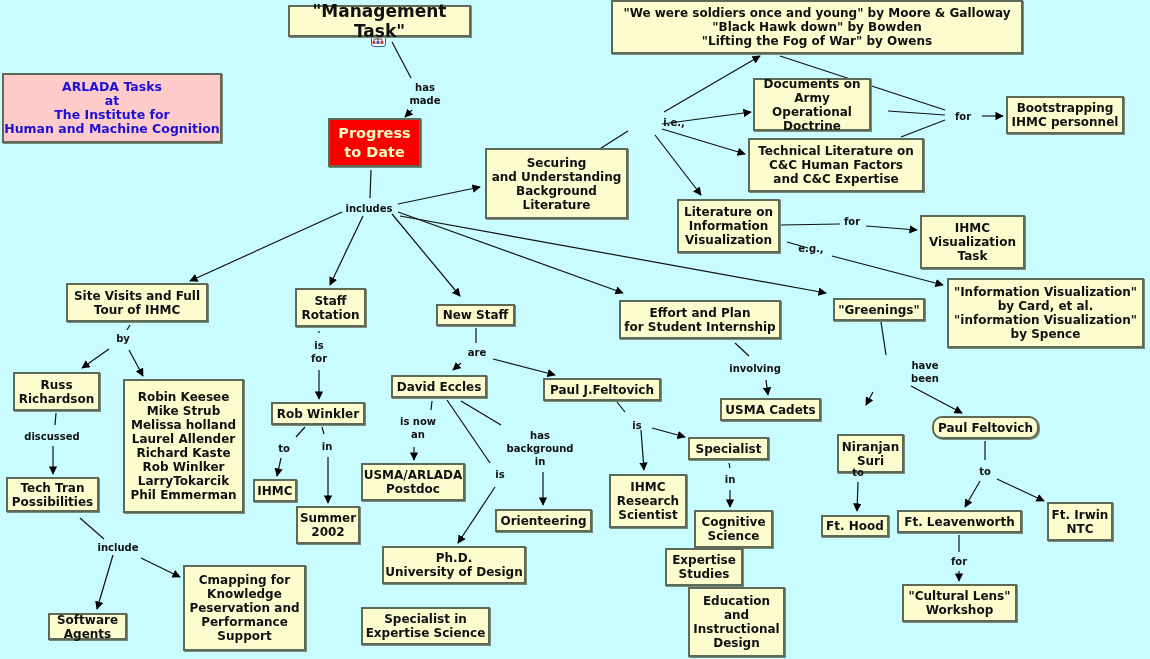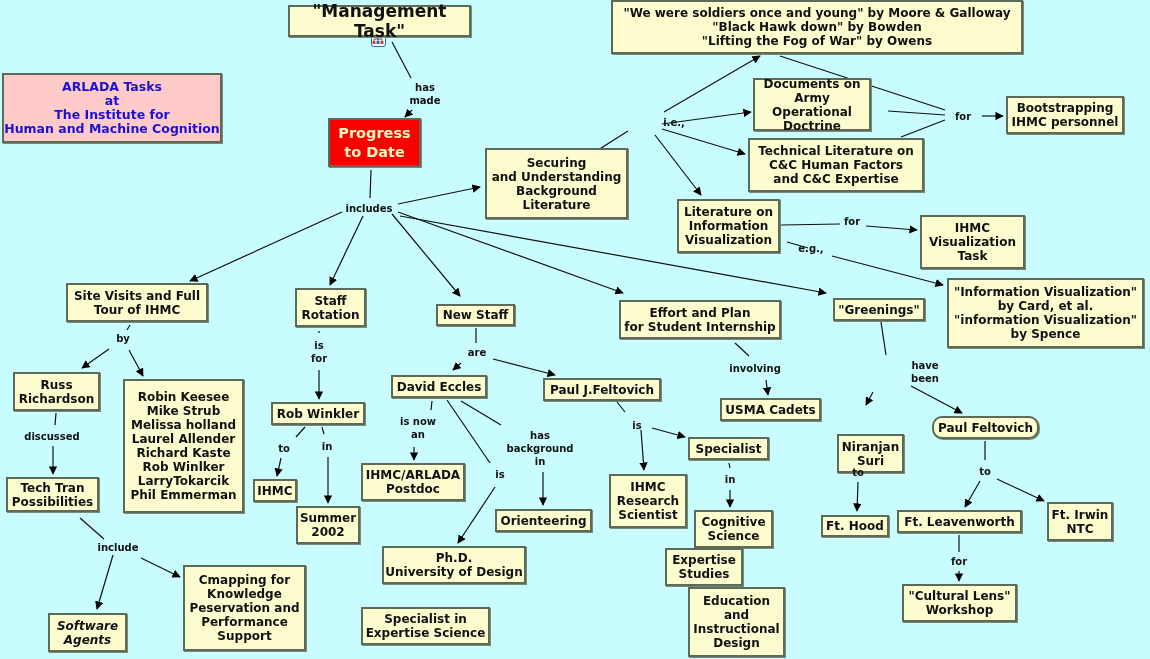--- a/index.html
+++ b/index.html
@@ -171,34 +171,34 @@
 <div class="node" style="left:123px;top:379px;width:121px;height:134px;">Robin Keesee
 Mike Strub
 Melissa holland
 Laurel Allender
 Richard Kaste
 Rob Winlker
 LarryTokarcik
 Phil Emmerman</div>
 <div class="node" style="left:6px;top:477px;width:93px;height:35px;">Tech Tran
 Possibilities</div>
-<div class="node" style="left:48px;top:613px;width:79px;height:39px;font-style:italic;">Software
+<div class="node" style="left:48px;top:613px;width:79px;height:27px;">Software
 Agents</div>
 <div class="node" style="left:183px;top:565px;width:123px;height:86px;">Cmapping for
 Knowledge
 Peservation and
 Performance
 Support</div>
 <div class="node" style="left:271px;top:402px;width:94px;height:23px;">Rob Winkler</div>
 <div class="node" style="left:253px;top:479px;width:44px;height:23px;">IHMC</div>
 <div class="node" style="left:296px;top:506px;width:64px;height:38px;">Summer
 2002</div>
 <div class="node" style="left:391px;top:375px;width:96px;height:23px;">David Eccles</div>
 <div class="node" style="left:543px;top:378px;width:118px;height:23px;">Paul J.Feltovich</div>
-<div class="node" style="left:361px;top:463px;width:104px;height:38px;">IHMC/ARLADA
+<div class="node" style="left:361px;top:463px;width:104px;height:38px;">USMA/ARLADA
 Postdoc</div>
 <div class="node" style="left:495px;top:509px;width:97px;height:23px;">Orienteering</div>
 <div class="node" style="left:382px;top:546px;width:144px;height:38px;">Ph.D.
 University of Design</div>
 <div class="node" style="left:361px;top:607px;width:129px;height:38px;">Specialist in
 Expertise Science</div>
 <div class="node" style="left:609px;top:474px;width:78px;height:54px;">IHMC
 Research
 Scientist</div>
 <div class="node" style="left:688px;top:437px;width:81px;height:23px;">Specialist</div>

